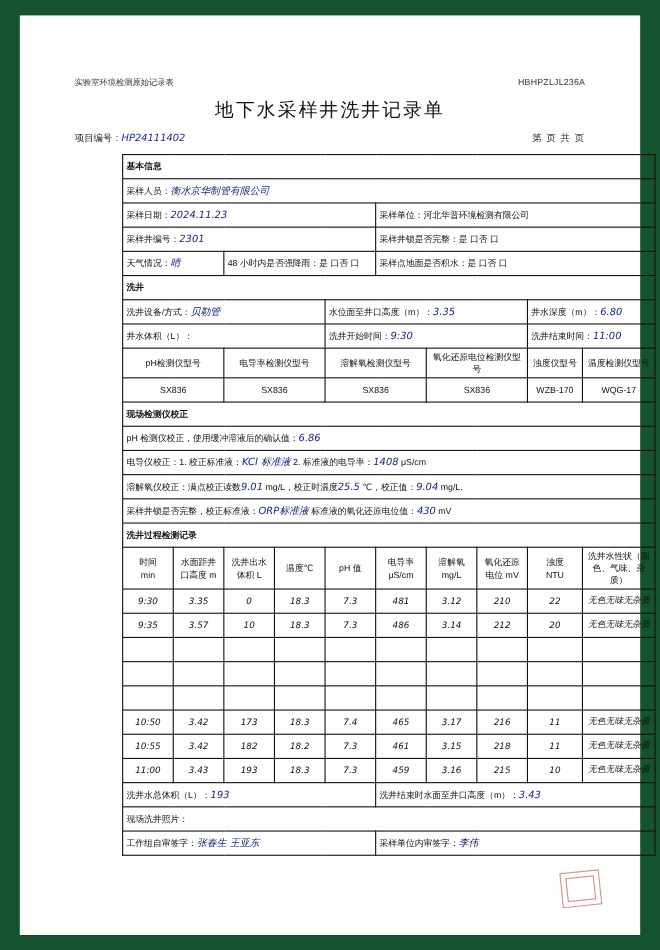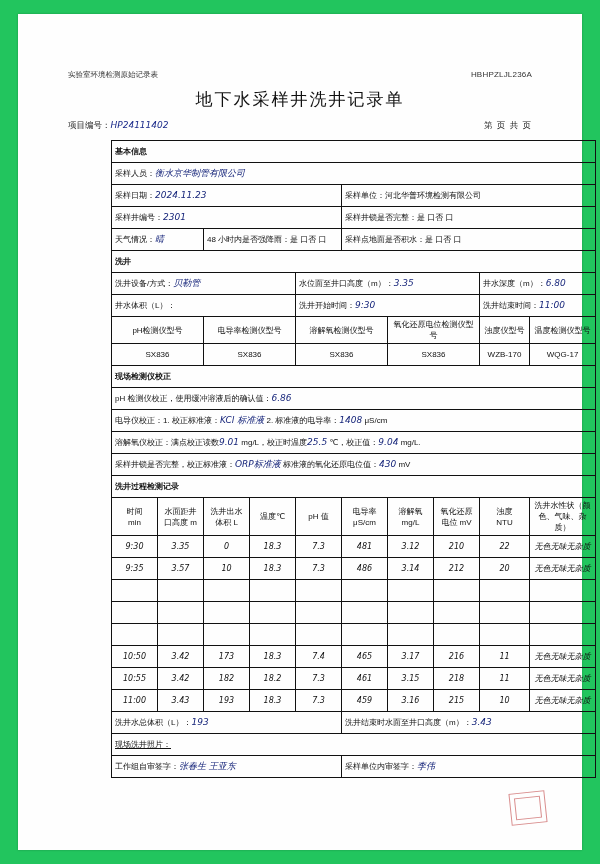--- a/index.html
+++ b/index.html
@@ -1,38 +1,38 @@
 <!DOCTYPE html>
 <html><head>
 <meta charset="utf-8">
 <style>
   html,body{margin:0;padding:0;background:#d8d8d4;}
   body{font-family:"Liberation Sans","DejaVu Sans",sans-serif;}
-  .page{position:relative;width:600px;height:864px;background:#22c55e;overflow:hidden;}
+  .page{position:relative;width:600px;height:864px;background:#14532d;overflow:hidden;}
   .sheet{position:absolute;left:18px;top:14px;width:564px;height:836px;background:#fefefe;box-shadow:0 0 2px rgba(0,0,0,.25);}
   .inner{position:absolute;left:10px;top:10px;right:10px;bottom:10px;}
   .hdr{position:absolute;top:46px;left:40px;right:40px;height:14px;font-size:7.5px;color:#333;}
   .hdr .l{position:absolute;left:0;top:0;}
   .hdr .r{position:absolute;right:0;top:0;font-size:8px;letter-spacing:.2px;}
   .title{position:absolute;top:64px;left:0;right:0;text-align:center;font-size:17px;font-weight:normal;letter-spacing:2px;color:#111;}
   .subline{position:absolute;top:96px;left:40px;right:40px;height:14px;font-size:8.5px;color:#222;}
   .subline .pcode{position:absolute;left:0;top:0;}
   .subline .pg{position:absolute;right:0;top:0;letter-spacing:1px;}
   .hand{font-family:"DejaVu Sans",sans-serif;color:#1a2a8a;font-style:italic;font-size:9px;}
   table.main{position:absolute;top:116px;left:40px;width:484px;border-collapse:collapse;table-layout:fixed;margin-left:43px;}
   table.main td{border:1px solid #111;font-size:8px;color:#111;padding:2px 3px;vertical-align:middle;height:17px;line-height:11px;}
   td.sec{font-weight:bold;font-size:8.5px;}
   .small{font-size:7px;}
   .ctr{text-align:center;}
   .hw{color:#16257a;font-family:"DejaVu Sans",sans-serif;font-style:italic;font-size:9px;white-space:nowrap;}
   .hw2{color:#16257a;font-family:Liberation Mono, monospace;font-style:italic;font-size:8.5px;}
   .hdrrow td{font-size:7.2px;text-align:center;line-height:9px;}
   .redmark{position:absolute;right:26px;bottom:16px;width:34px;height:30px;border:1.5px solid #b33;opacity:.55;transform:rotate(-6deg);}
   .redmark:after{content:"";position:absolute;left:4px;top:4px;right:4px;bottom:4px;border:1px solid #b33;}
-  .photo-row td{height:22px;text-decoration:underline;}
+  .photo-row td{height:22px;}
   .tall td{height:21px;}
 </style>
 </head>
 <body>
 
 <div class="page">
   <div class="sheet">
     <div class="inner">
 
       <div class="hdr">

